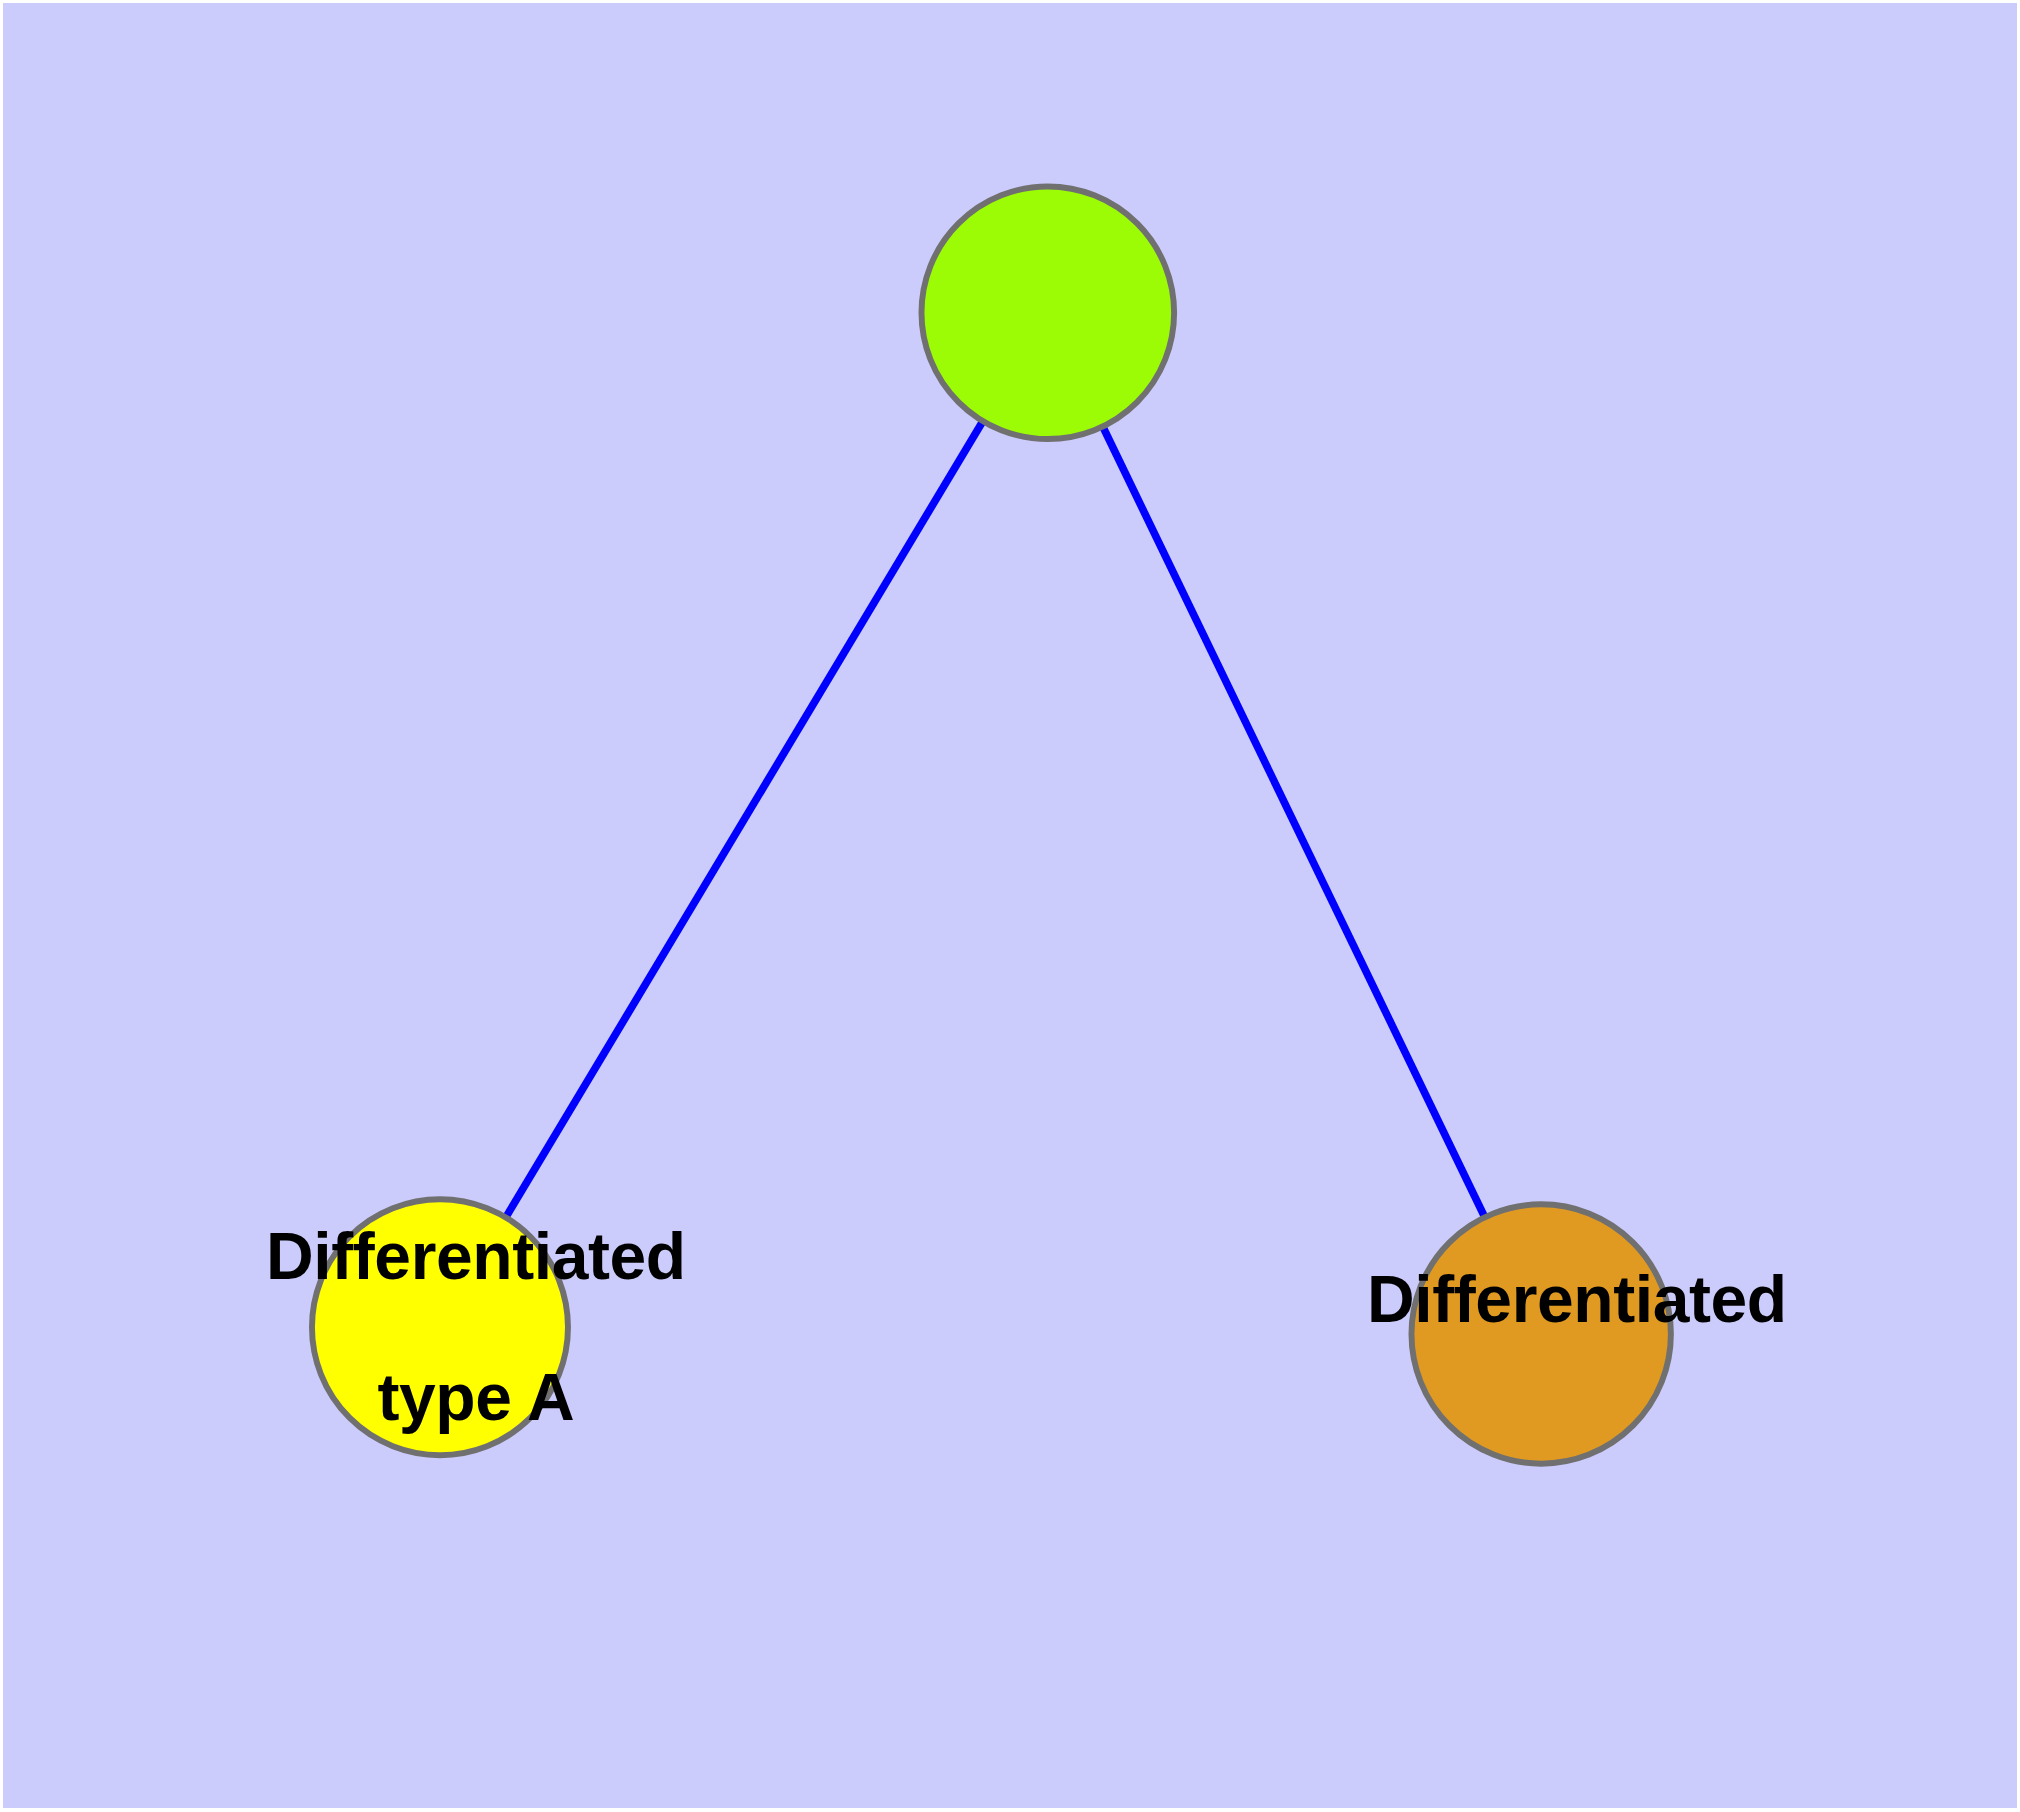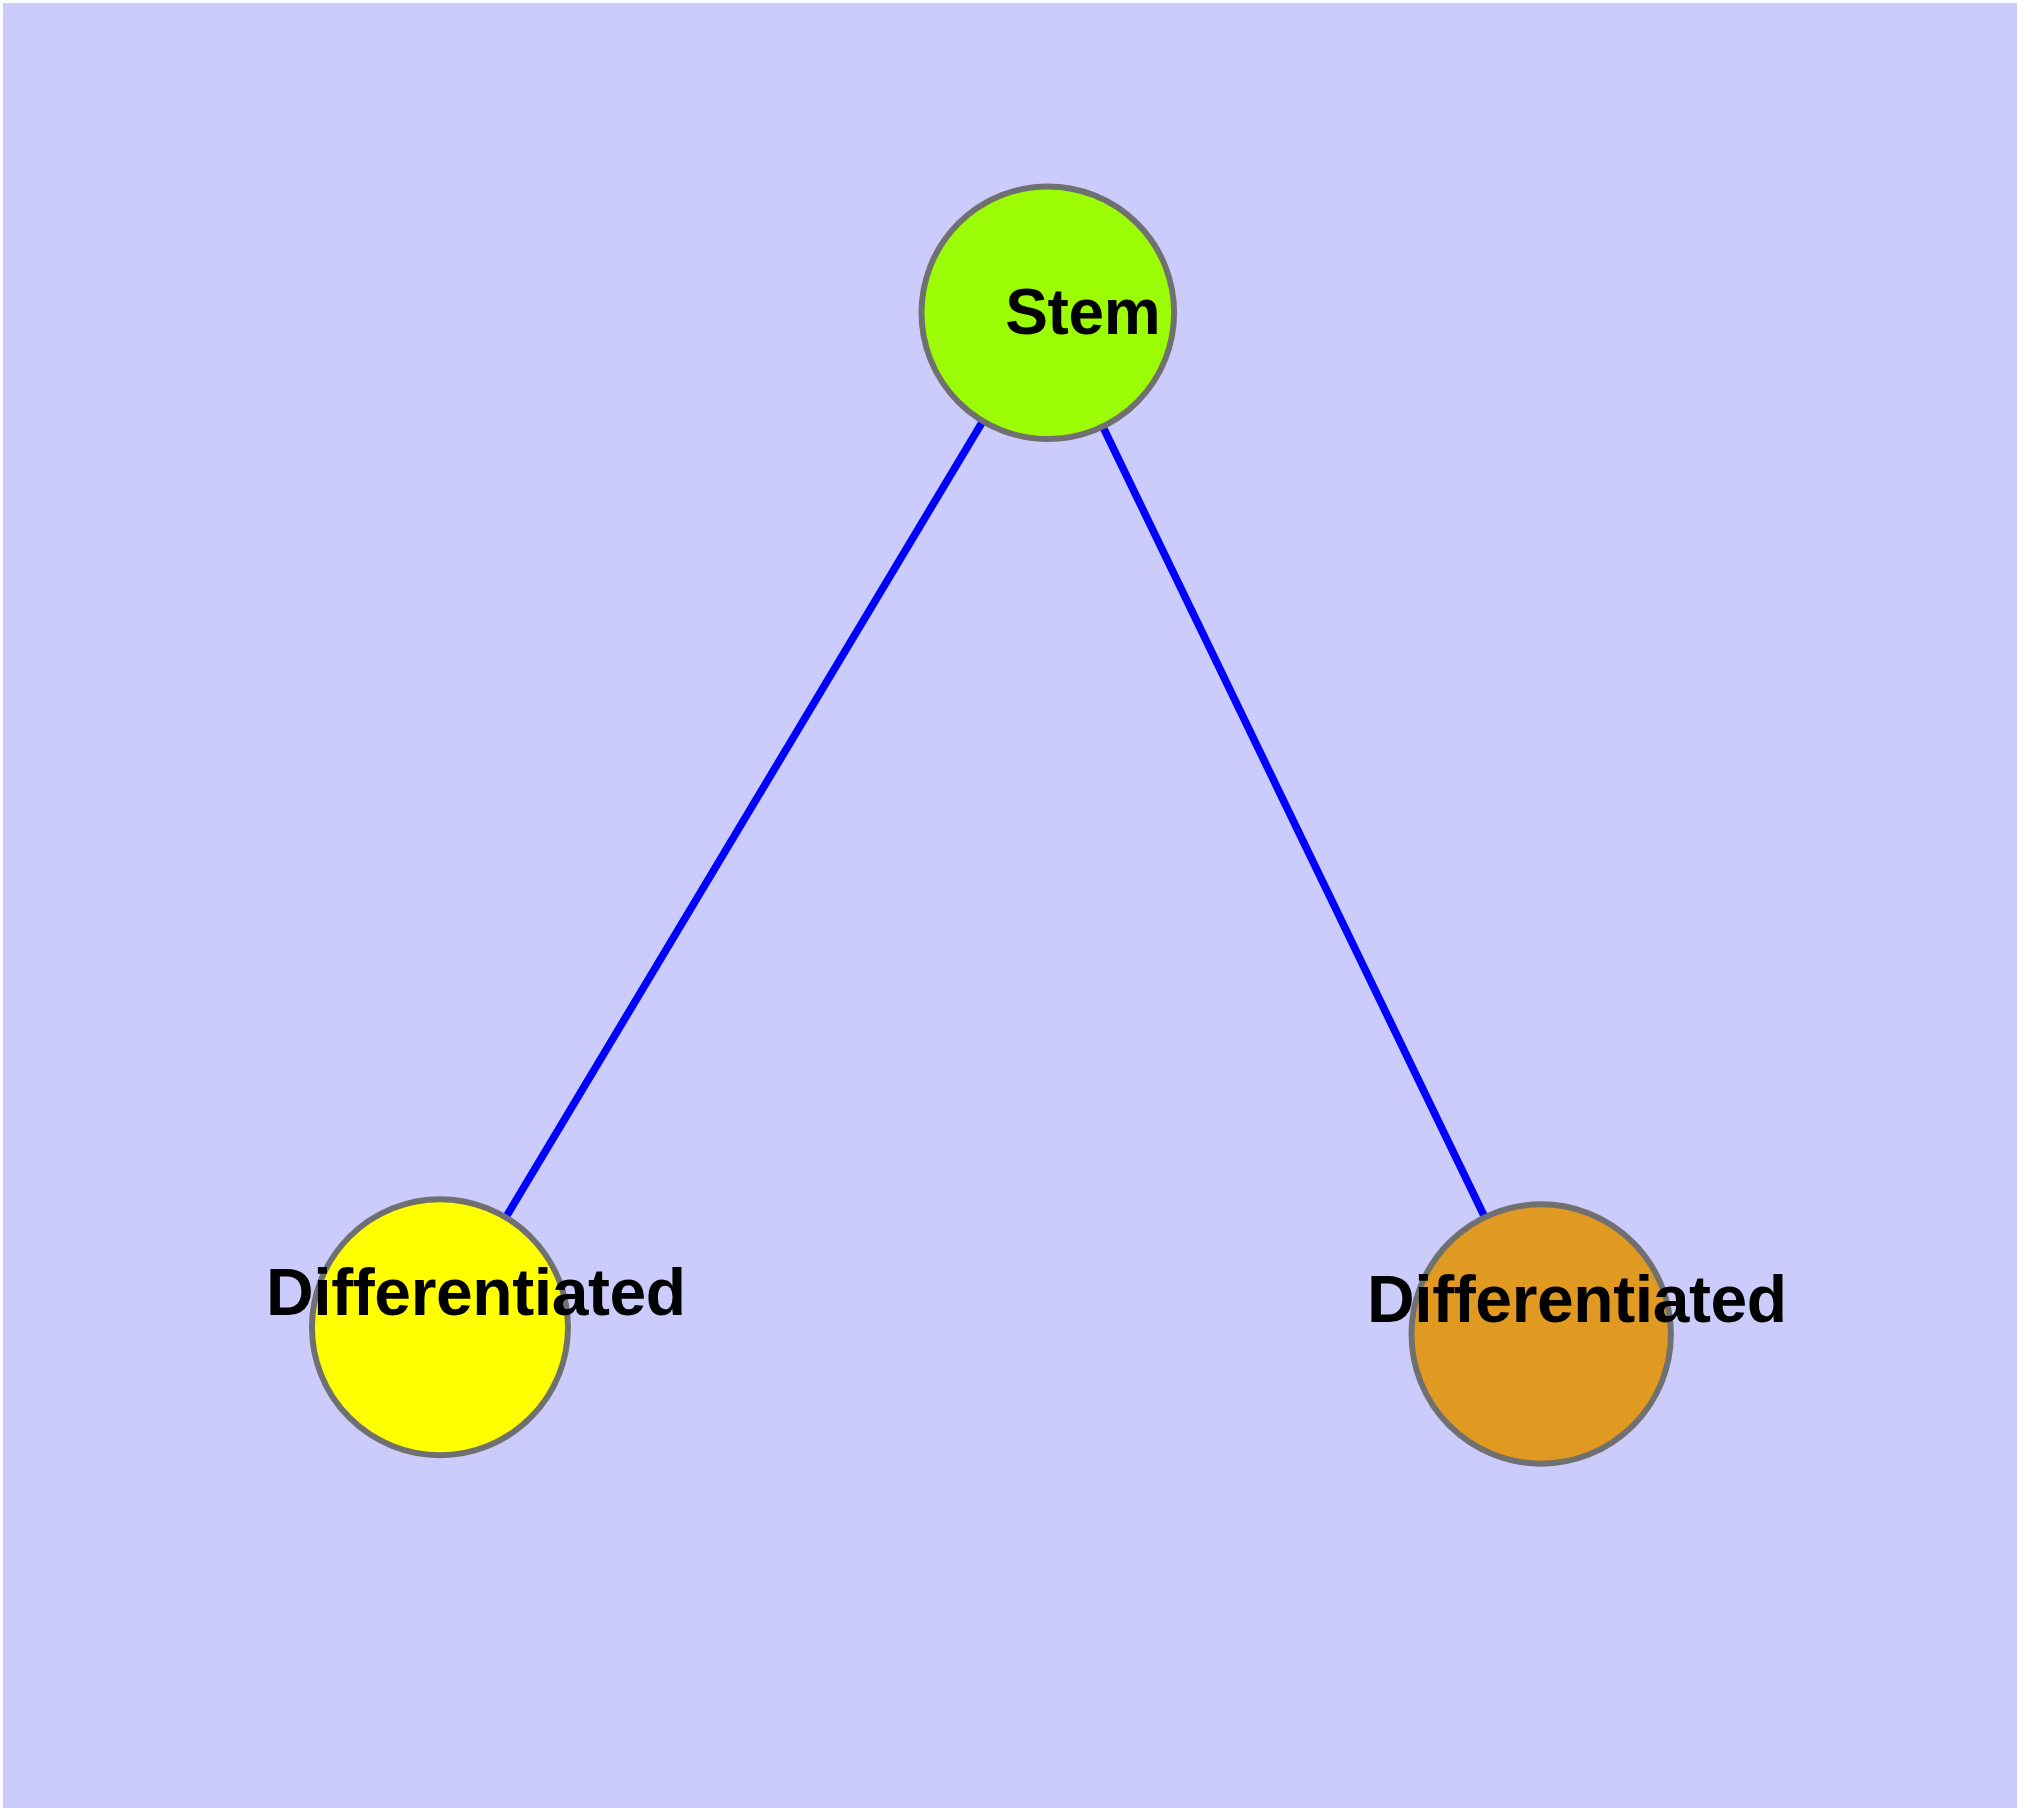--- a/index.html
+++ b/index.html
@@ -72,25 +72,23 @@
       <line class="graph-edge" x1="1236" y1="369" x2="519" y2="1566" stroke="#0000ff" stroke-width="9"></line>
       <line class="graph-edge" x1="1236" y1="369" x2="1818" y2="1574" stroke="#0000ff" stroke-width="9"></line>
     </g>
     <g>
       <circle class="graph-node-circle" cx="1236" cy="369" r="149" fill="#9cfc05" stroke="#707070"></circle>
       <circle class="graph-node-circle" cx="519" cy="1566" r="151" fill="#ffff00" stroke="#707070"></circle>
       <circle class="graph-node-circle" cx="1818" cy="1574" r="153" fill="#e09a22" stroke="#707070"></circle>
     </g>
   </svg>
 
-  <div class="node-label stem-label" style="left: 1048px; top: 313px;">
-    <span>Stem</span>
-  </div>
 
   <div class="node-label branch-label" style="left: 440px; top: 1327px;">
     <span>Differentiated</span><br>
+    <span>type A</span>
   </div>
 
   <div class="node-label branch-label" style="left: 1541px; top: 1334px;">
     <span>Differentiated</span><br>
   </div>
 </div>
 
 
 </body></html>

